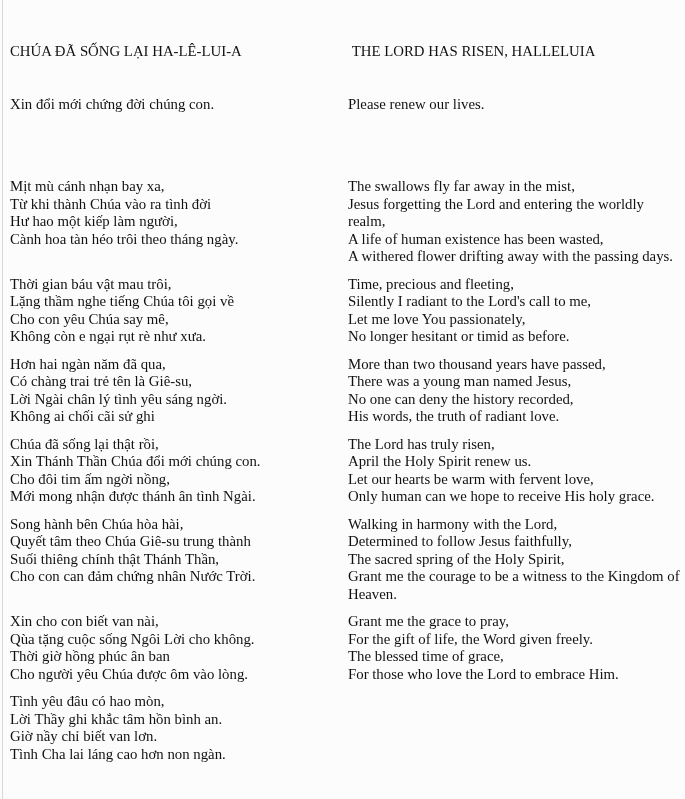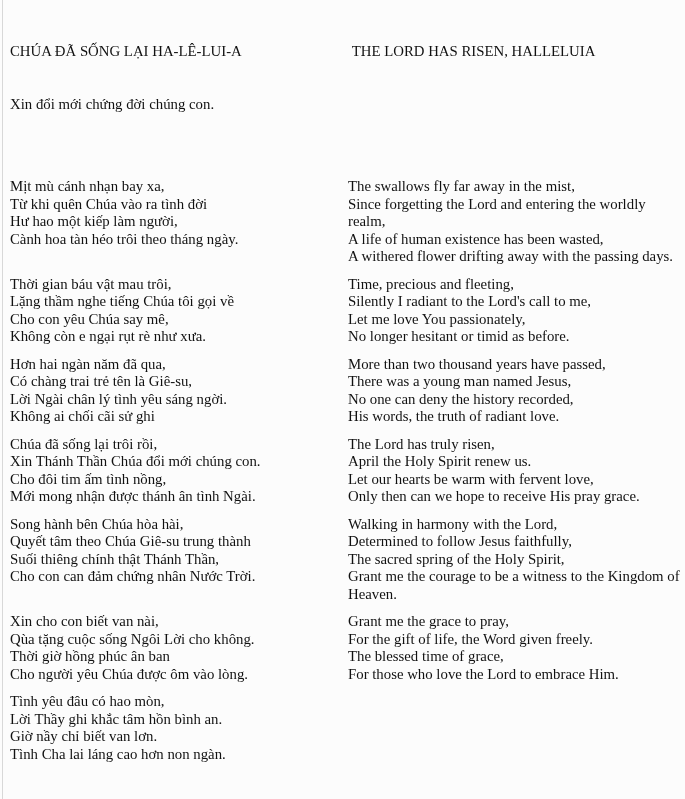--- a/index.html
+++ b/index.html
@@ -54,39 +54,40 @@
 
 <div class="page">
 
   <div class="row title-row">
     <div class="cell vi">
       <div>CHÚA ĐÃ SỐNG LẠI HA-LÊ-LUI-A</div>
       <div>Xin đổi mới chứng đời chúng con.</div>
     </div>
     <div class="cell en">
       <div> THE LORD HAS RISEN, HALLELUIA</div>
+      <div>Please renew our lives.</div>
     </div>
   </div>
 
   <div id="stanzas-container">
       <div class="row stanza-row">
-        <div class="cell vi"><div class="line">Mịt mù cánh nhạn bay xa,</div><div class="line">Từ khi quên Chúa vào ra tình đời</div><div class="line">Hư hao một kiếp làm người,</div><div class="line">Cành hoa tàn héo trôi theo tháng ngày.</div></div>
-        <div class="cell en"><div class="line">The swallows fly far away in the mist,</div><div class="line">Since forgetting the Lord and entering the worldly realm,</div><div class="line">A life of human existence has been wasted,</div><div class="line">A withered flower drifting away with the passing days.</div></div>
+        <div class="cell vi"><div class="line">Mịt mù cánh nhạn bay xa,</div><div class="line">Từ khi thành Chúa vào ra tình đời</div><div class="line">Hư hao một kiếp làm người,</div><div class="line">Cành hoa tàn héo trôi theo tháng ngày.</div></div>
+        <div class="cell en"><div class="line">The swallows fly far away in the mist,</div><div class="line">Jesus forgetting the Lord and entering the worldly realm,</div><div class="line">A life of human existence has been wasted,</div><div class="line">A withered flower drifting away with the passing days.</div></div>
       </div>
       <div class="row stanza-row">
         <div class="cell vi"><div class="line">Thời gian báu vật mau trôi,</div><div class="line">Lặng thầm nghe tiếng Chúa tôi gọi về</div><div class="line">Cho con yêu Chúa say mê,</div><div class="line">Không còn e ngại rụt rè như xưa.</div></div>
         <div class="cell en"><div class="line">Time, precious and fleeting,</div><div class="line">Silently I radiant to the Lord's call to me,</div><div class="line">Let me love You passionately,</div><div class="line">No longer hesitant or timid as before.</div></div>
       </div>
       <div class="row stanza-row">
         <div class="cell vi"><div class="line">Hơn hai ngàn năm đã qua,</div><div class="line">Có chàng trai trẻ tên là Giê-su,</div><div class="line">Lời Ngài chân lý tình yêu sáng ngời.</div><div class="line">Không ai chối cãi sử ghi</div></div>
         <div class="cell en"><div class="line">More than two thousand years have passed,</div><div class="line">There was a young man named Jesus,</div><div class="line">No one can deny the history recorded,</div><div class="line">His words, the truth of radiant love.</div></div>
       </div>
       <div class="row stanza-row">
-        <div class="cell vi"><div class="line">Chúa đã sống lại trôi rồi,</div><div class="line">Xin Thánh Thần Chúa đổi mới chúng con.</div><div class="line">Cho đôi tim ấm tình nồng,</div><div class="line">Mới mong nhận được thánh ân tình Ngài.</div></div>
-        <div class="cell en"><div class="line">The Lord has truly risen,</div><div class="line">April the Holy Spirit renew us.</div><div class="line">Let our hearts be warm with fervent love,</div><div class="line">Only then can we hope to receive His pray grace.</div></div>
+        <div class="cell vi"><div class="line">Chúa đã sống lại thật rồi,</div><div class="line">Xin Thánh Thần Chúa đổi mới chúng con.</div><div class="line">Cho đôi tim ấm ngời nồng,</div><div class="line">Mới mong nhận được thánh ân tình Ngài.</div></div>
+        <div class="cell en"><div class="line">The Lord has truly risen,</div><div class="line">April the Holy Spirit renew us.</div><div class="line">Let our hearts be warm with fervent love,</div><div class="line">Only human can we hope to receive His holy grace.</div></div>
       </div>
       <div class="row stanza-row">
         <div class="cell vi"><div class="line">Song hành bên Chúa hòa hài,</div><div class="line">Quyết tâm theo Chúa Giê-su trung thành</div><div class="line">Suối thiêng chính thật Thánh Thần,</div><div class="line">Cho con can đảm chứng nhân Nước Trời.</div></div>
         <div class="cell en"><div class="line">Walking in harmony with the Lord,</div><div class="line">Determined to follow Jesus faithfully,</div><div class="line">The sacred spring of the Holy Spirit,</div><div class="line">Grant me the courage to be a witness to the Kingdom of Heaven.</div></div>
       </div>
       <div class="row stanza-row">
         <div class="cell vi"><div class="line">Xin cho con biết van nài,</div><div class="line">Qùa tặng cuộc sống Ngôi Lời cho không.</div><div class="line">Thời giờ hồng phúc ân ban</div><div class="line">Cho người yêu Chúa được ôm vào lòng.</div></div>
         <div class="cell en"><div class="line">Grant me the grace to pray,</div><div class="line">For the gift of life, the Word given freely.</div><div class="line">The blessed time of grace,</div><div class="line">For those who love the Lord to embrace Him.</div></div>
       </div>
       <div class="row stanza-row">

